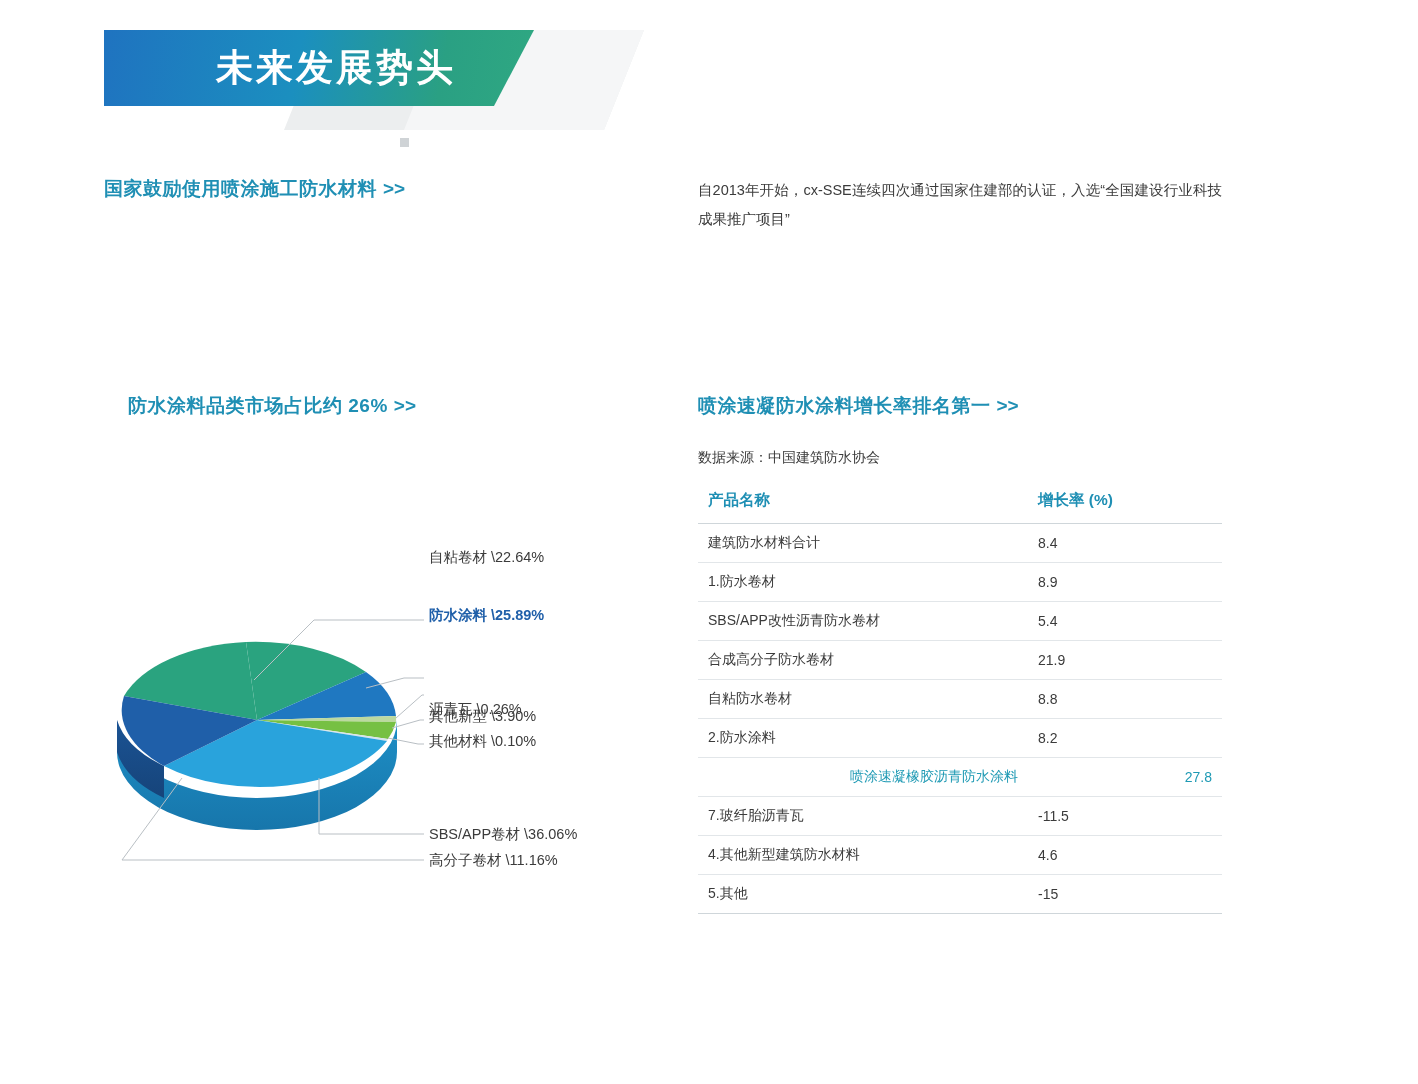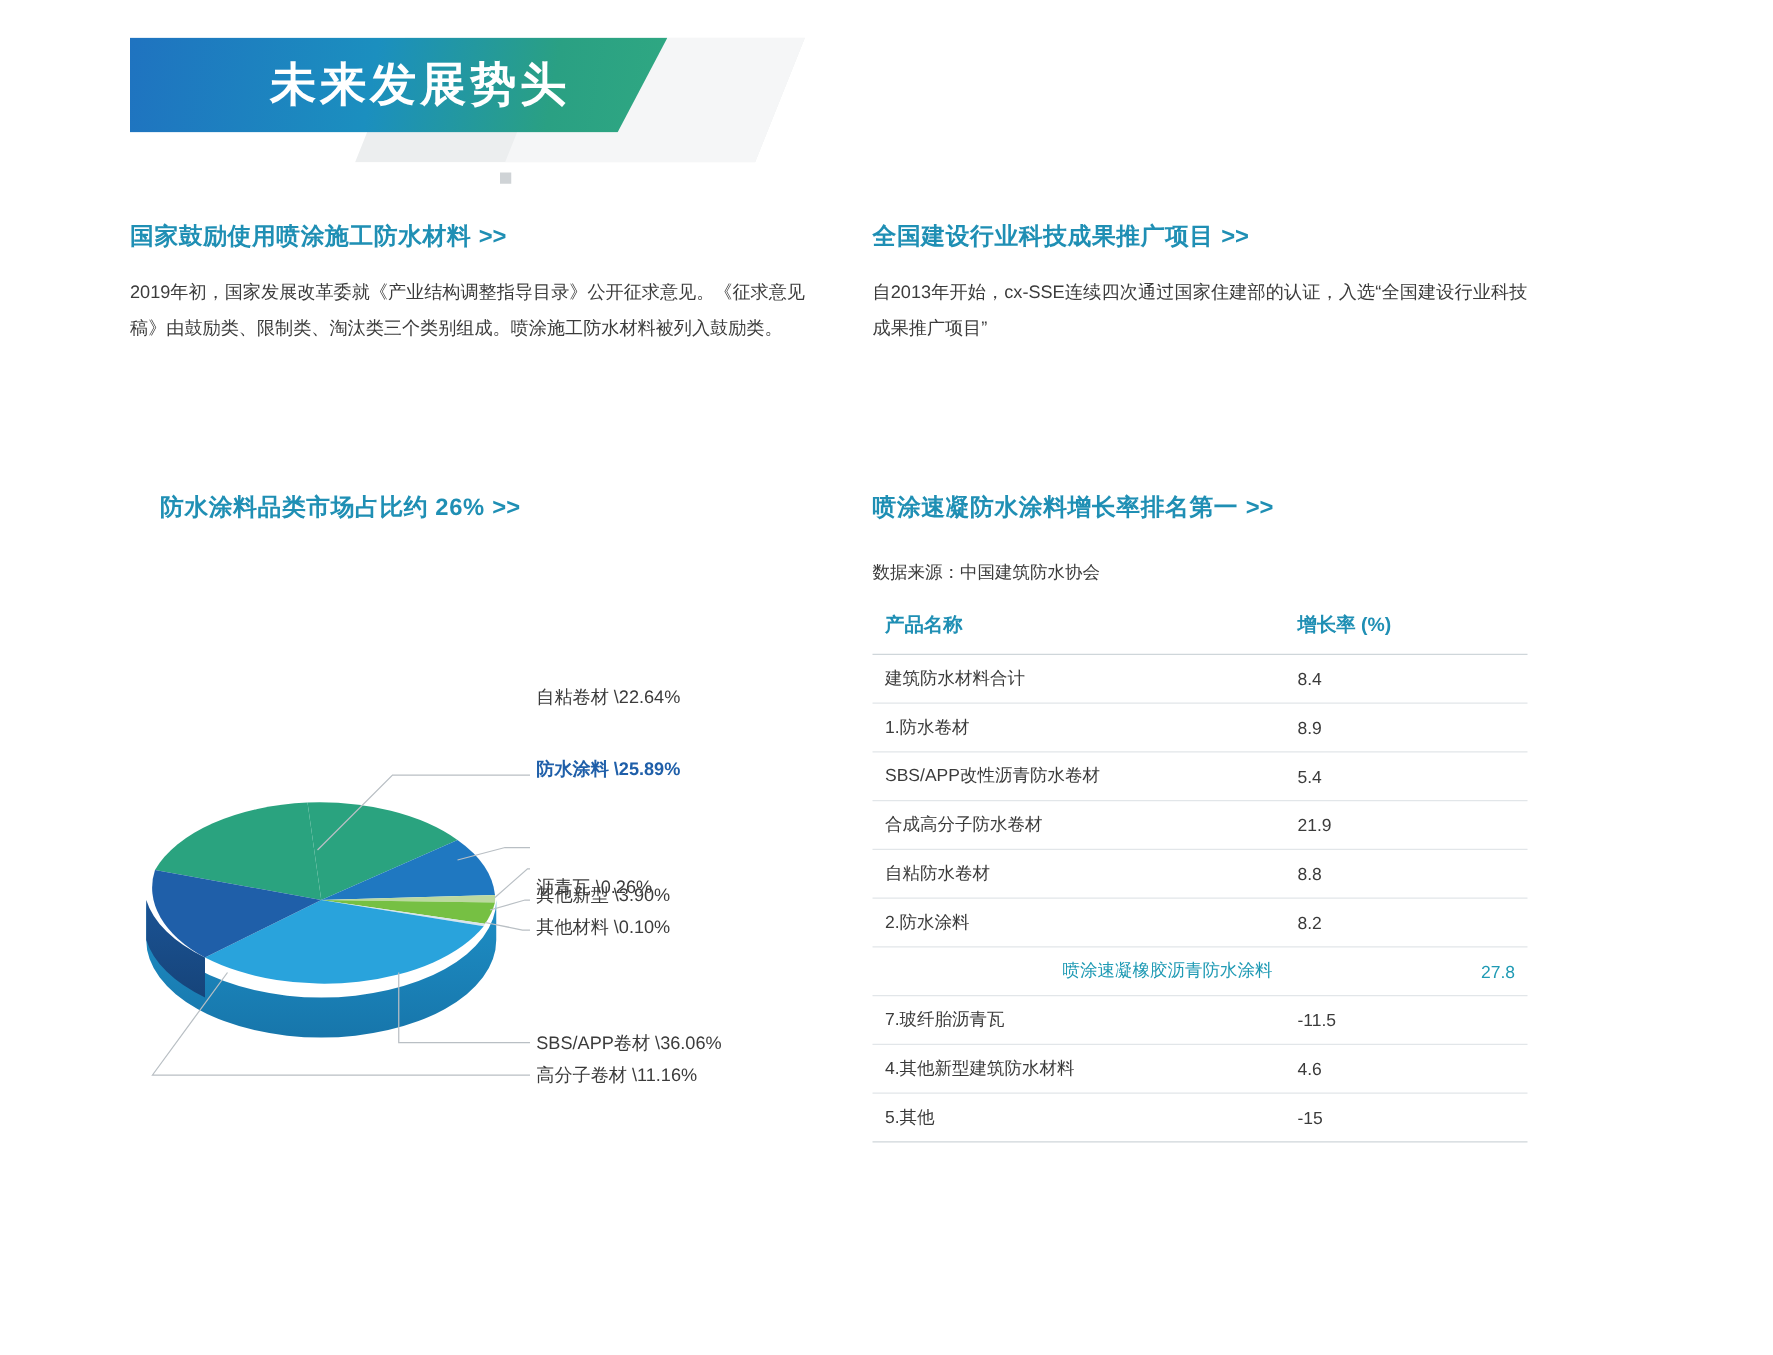--- a/index.html
+++ b/index.html
@@ -86,27 +86,23 @@
     <div class="banner-main">
       <span class="banner-title">未来发展势头</span>
     </div>
     <div class="banner-dot"></div>
   </div>
 
   <div class="col-left">
     <h2 class="sec-head">
       <span>国家鼓励使用喷涂施工防水材料</span><span class="arrows">&gt;&gt;</span>
     </h2>
-    <p class="sec-body">2019年初，国家发展改革委就《产业结构调整指导目录》公开征求意见。《征求意见稿》由鼓励类、限制类、淘汰类三个类别组成。喷涂施工防水材料被列入鼓励类。</p>
   </div>
 
   <div class="col-right">
-    <h2 class="sec-head">
-      <span>全国建设行业科技成果推广项目</span><span class="arrows">&gt;&gt;</span>
-    </h2>
     <p class="sec-body">自2013年开始，cx-SSE连续四次通过国家住建部的认证，入选“全国建设行业科技成果推广项目”</p>
   </div>
 
   <div class="pie-head">
     <h2 class="sec-head" style="margin:0">
       <span>防水涂料品类市场占比约 26%</span><span class="arrows">&gt;&gt;</span>
     </h2>
   </div>
 
   <div class="chart-wrap">

